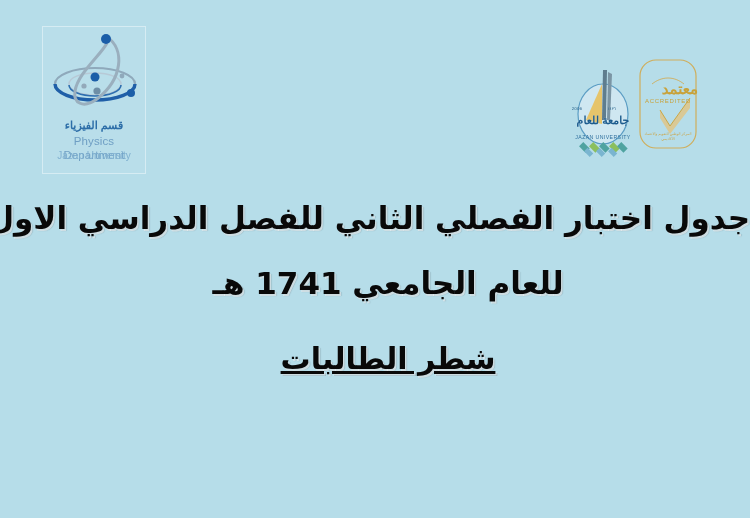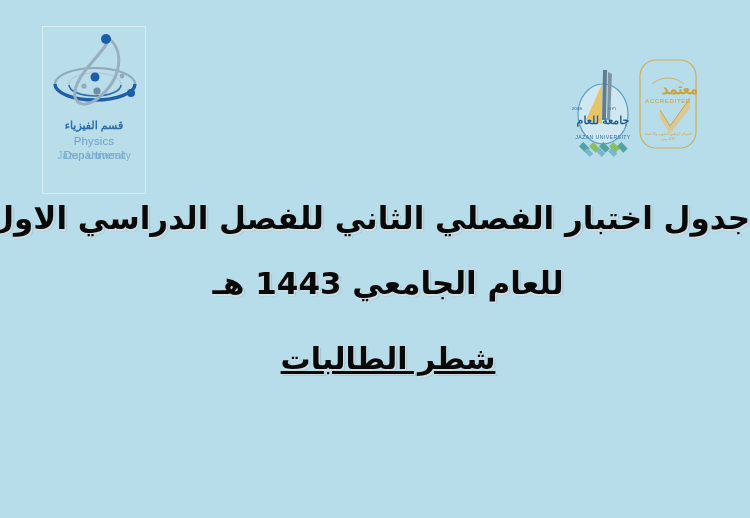--- a/index.html
+++ b/index.html
@@ -20,21 +20,21 @@
     inset: 0;
     background: #b6dde9;
   }
 
   
   .phys-logo {
     position: absolute;
     left: 42px;
     top: 26px;
     width: 104px;
-    height: 168px;
+    height: 148px;
     border: 1px solid rgba(255,255,255,0.42);
     box-sizing: border-box;
     background: rgba(255,255,255,0.05);
   }
   .phys-atom {
     position: absolute;
     left: 2px;
     top: 2px;
     width: 100px;
     height: 92px;
@@ -230,17 +230,17 @@
       <path d="M22 52 L32 68 L52 40 L52 50 L32 76 L22 60 Z" fill="#dfc587" opacity="0.85"></path>
       <path d="M22 52 L32 68 L52 40" fill="none" stroke="#c8a23a" stroke-width="0.9"></path>
     </svg>
     <div class="accred-ar">معتمد</div>
     <div class="accred-en">ACCREDITED</div>
     <div class="accred-sub">المركز الوطني للتقويم والاعتماد الأكاديمي</div>
   </div>
 
   <div class="title-block">
     <div class="title-line title-line-1">جدول اختبار الفصلي الثاني للفصل الدراسي الاول</div>
-    <div class="title-line title-line-2">للعام الجامعي 1443 هـ</div>
+    <div class="title-line title-line-2">للعام الجامعي 1741 هـ</div>
     <div class="title-line title-line-3">شطر الطالبات</div>
   </div>
 
 </div>
 
 </body></html>

